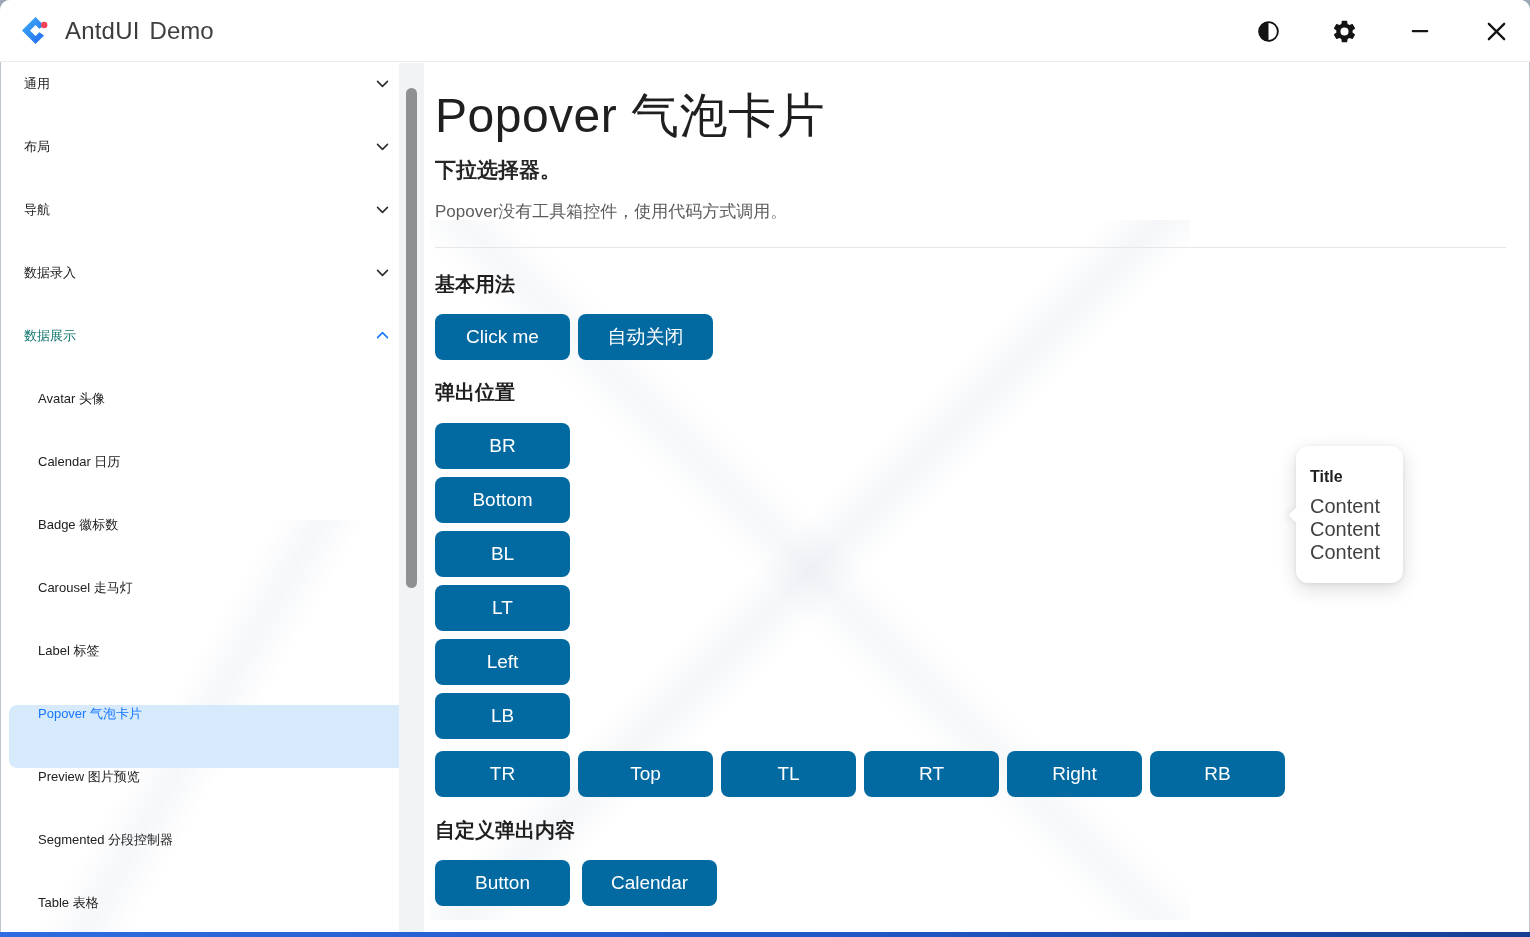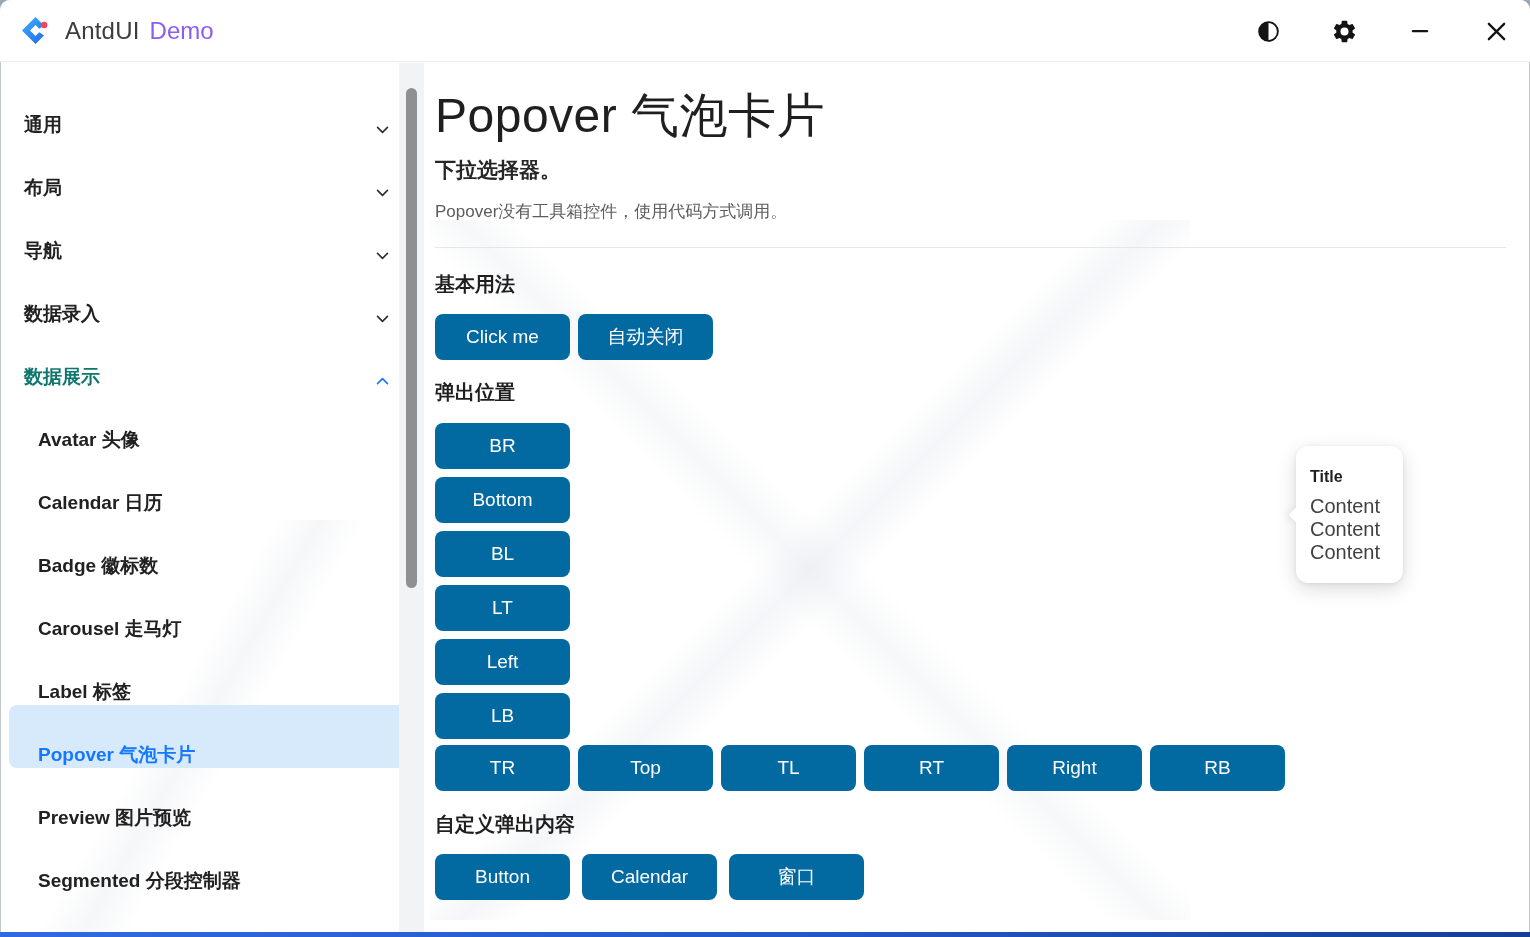--- a/index.html
+++ b/index.html
@@ -37,21 +37,21 @@
   .titlebar {
     position: relative; z-index: 3;
     height: 62px;
     display: flex; align-items: center;
     padding-left: 20px;
     border-bottom: 1px solid #ececec;
     background: #ffffff;
   }
   .logo { width: 31px; height: 31px; margin-right: 14px; flex: 0 0 auto; }
   .brand { font-size: 24px; color: #3c3c3c; font-weight: 500; letter-spacing: 0.2px; }
-  .brand-suffix { font-size: 24px; color: #8b5cf6; font-weight: 500; margin-left: 10px; }
+  .brand-suffix { font-size: 24px; color: #404040; font-weight: 500; margin-left: 10px; }
   .titlebar-actions {
     position: absolute; right: 16px; top: 0; height: 62px;
     display: flex; align-items: center; gap: 40px;
   }
   .tb-btn {
     width: 36px; height: 36px;
     display: flex; align-items: center; justify-content: center;
     cursor: pointer; border: none; background: transparent; padding: 0;
   }
   .tb-btn svg { display: block; }
@@ -59,26 +59,25 @@
   
   .sidebar {
     position: absolute; z-index: 2;
     left: 1px; top: 63px; bottom: 5px; width: 424px;
     padding-top: 12px;
     overflow: hidden;
   }
   .nav-row {
     height: 63px;
     margin: 0 8px;
-    display: flex; align-items: flex-end;
+    display: flex; align-items: flex-start;
     padding: 0 26px 0 15px;
     border-radius: 8px;
-    font-size: 19px; color: #212121;
+    font-size: 13px; color: #212121;
     cursor: pointer;
-    font-weight: bold;
   }
   .nav-row .nav-label { flex: 1 1 auto; }
   .nav-row.group .chev { flex: 0 0 auto; display: flex; }
   .nav-row.active-group { color: #0f766e; }
   .nav-row.sub { padding-left: 29px; }
   .nav-row.selected { background: #d6eafc; color: #1677ff; }
 
   
   .scroll-track {
     position: absolute; z-index: 2;
@@ -116,21 +115,21 @@
     margin: 0; font-size: 20px; line-height: 28px;
     font-weight: 600; color: #1f1f1f;
   }
   .sh-1 { margin-top: 22px; }
   .sh-2 { margin-top: 18px; }
   .sh-3 { margin-top: 19px; }
 
   .btn-row { display: flex; gap: 8px; }
   .r-basic  { margin-top: 16px; }
   .r-grid1  { margin-top: 17px; flex-direction: column; }
-  .r-grid2  { margin-top: 6px; }
+  .r-grid2  { margin-top: 12px; }
   .r-custom { margin-top: 16px; gap: 12px; }
 
   .ant-btn {
     width: 135px; height: 46px;
     border: none; border-radius: 8px;
     background: #0369a1; color: #ffffff;
     font-size: 19px; font-family: inherit;
     cursor: pointer;
     display: inline-flex; align-items: center; justify-content: center;
   }
@@ -321,21 +320,20 @@
       <button class="ant-btn">TL</button>
       <button class="ant-btn">RT</button>
       <button class="ant-btn">Right</button>
       <button class="ant-btn">RB</button>
     </div>
 
     <h2 class="section-heading sh-3">自定义弹出内容</h2>
     <div class="btn-row r-custom">
       <button class="ant-btn">Button</button>
       <button class="ant-btn">Calendar</button>
-      <button class="ant-btn">窗口</button>
     </div>
   </main>
 
   <div class="popover">
     <div class="popover-arrow"></div>
     <div class="popover-title">Title</div>
     <div class="popover-line">Content</div>
     <div class="popover-line">Content</div>
     <div class="popover-line">Content</div>
   </div>

